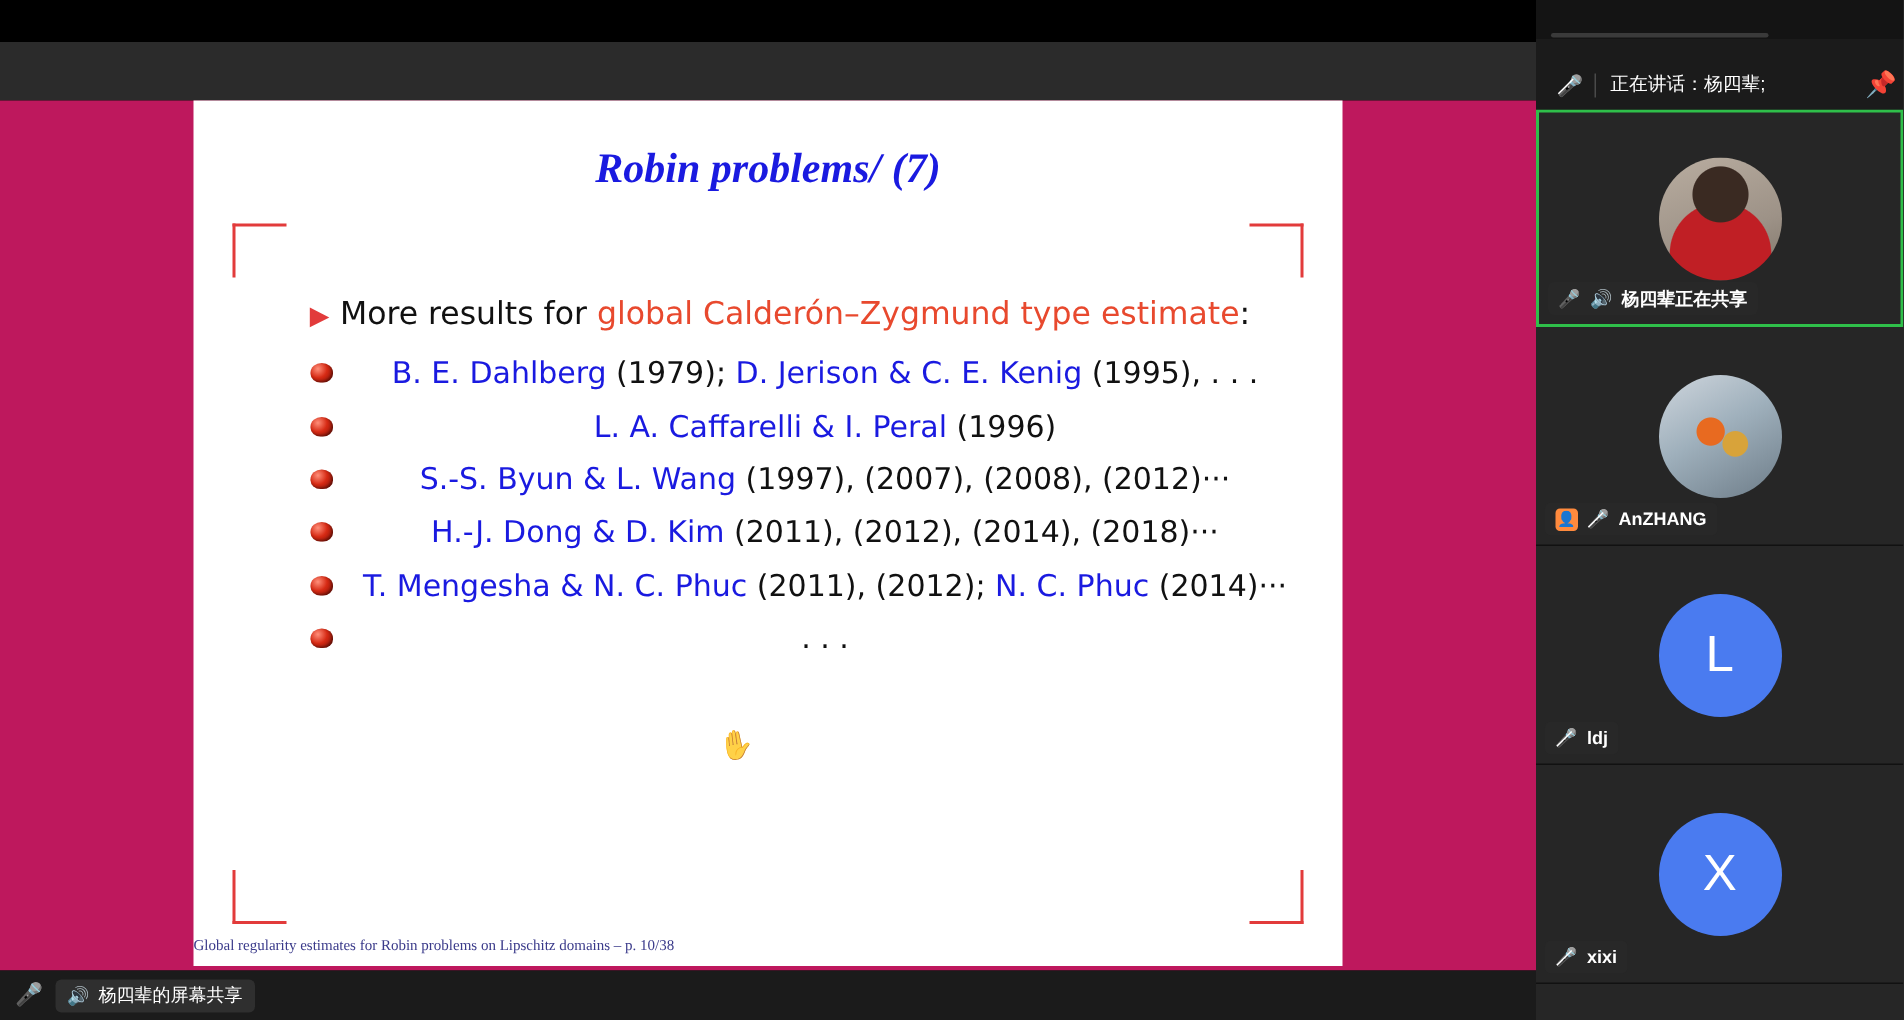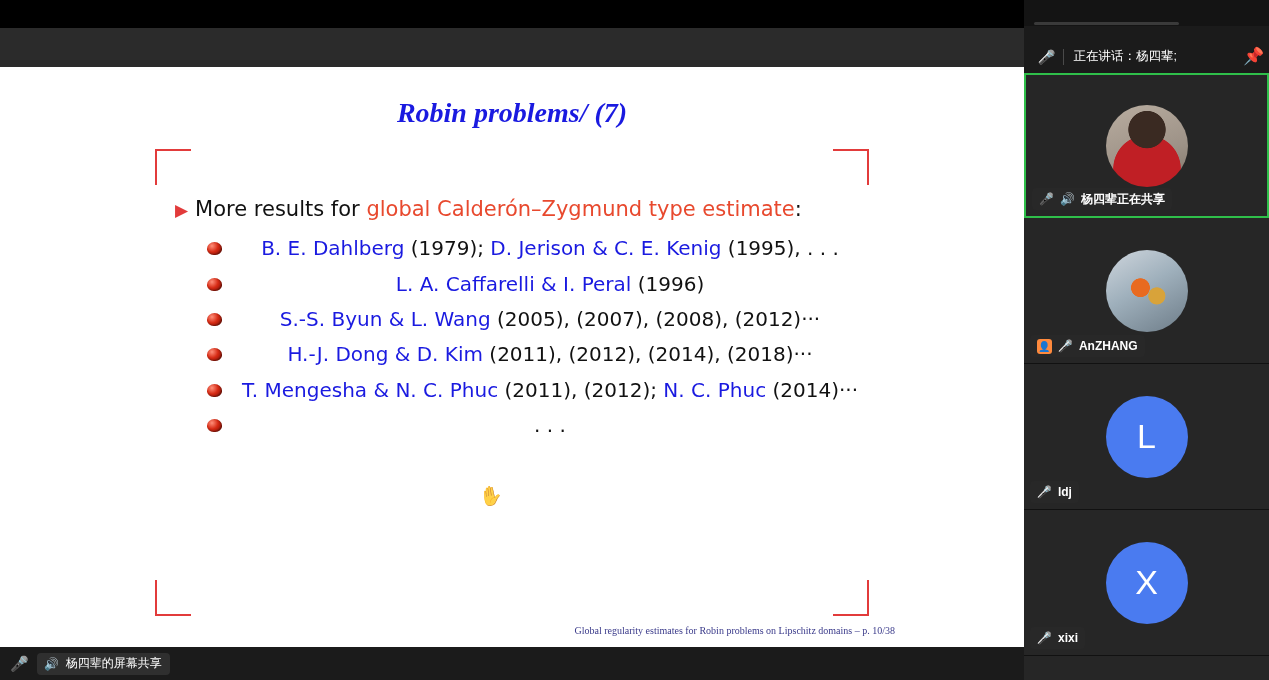--- a/index.html
+++ b/index.html
@@ -62,21 +62,21 @@
     height: 39px;
     background: #2b2b2b;
   }
 
   
   .share-area {
     position: absolute;
     left: 0; top: 67px;
     width: 1024px;
     height: 580px;
-    background: #ffffff;
+    background: #be185d;
   }
 
   
   .slide {
     position: absolute;
     left: 129px;
     top: 0px;
     width: 766px;
     height: 577px;
     background: #fff;
@@ -112,20 +112,21 @@
     top: 130px;
     right: 30px;
   }
   .lead-line {
     font-family: "DejaVu Sans", sans-serif;
     font-size: 21px;
     color: #111;
     margin-left: 16px;
     line-height: 1.2;
     white-space: nowrap;
+    text-align: center;
   }
   .lead-arrow {
     color: #e23b3b;
     font-size: 17px;
     margin-right: 7px;
   }
   .hl-red { color: #e8492e; }
   ul.items {
     list-style: none;
     margin: 14px 0 0 0;
@@ -149,21 +150,21 @@
     height: 13px;
     border-radius: 50% 50% 45% 45%;
     background: radial-gradient(circle at 33% 30%, #ff8f7a 0%, #d62a14 45%, #7d0f05 100%);
     box-shadow: inset -1px -1px 2px rgba(0,0,0,0.4);
   }
   .blue { color: #1a1ae0; }
   .footer-note {
     position: absolute;
     bottom: 8px;
     width: 100%;
-    text-align: right;
+    text-align: left;
     font-family: "Liberation Serif", serif;
     font-size: 10px;
     color: #3a3a8a;
   }
 
   
   .cursor-hand {
     position: absolute;
     left: 479px;
     top: 418px;
@@ -392,21 +393,21 @@
       <div class="corner bl"></div>
       <div class="corner br"></div>
 
       <div class="slide-body">
         <div class="lead-line">
           <span class="lead-arrow">▶</span><span>More results for </span><span class="hl-red">global Calderón–Zygmund type estimate</span><span>:</span>
         </div>
         <ul class="items" id="slide-items">
             <li><span class="bullet"></span><span class="blue">B. E. Dahlberg</span><span> (1979); </span><span class="blue">D. Jerison &amp; C. E. Kenig</span><span> (1995), . . .</span></li>
             <li><span class="bullet"></span><span class="blue">L. A. Caffarelli &amp; I. Peral</span><span> (1996)</span></li>
-            <li><span class="bullet"></span><span class="blue">S.-S. Byun &amp; L. Wang</span><span> (2005), (2007), (2008), (2012)···</span></li>
+            <li><span class="bullet"></span><span class="blue">S.-S. Byun &amp; L. Wang</span><span> (1997), (2007), (2008), (2012)···</span></li>
             <li><span class="bullet"></span><span class="blue">H.-J. Dong &amp; D. Kim</span><span> (2011), (2012), (2014), (2018)···</span></li>
             <li><span class="bullet"></span><span class="blue">T. Mengesha &amp; N. C. Phuc</span><span> (2011), (2012); </span><span class="blue">N. C. Phuc</span><span> (2014)···</span></li>
             <li><span class="bullet"></span><span>. . .</span></li>
           </ul>
       </div>
 
       <div class="footer-note">Global regularity estimates for Robin problems on Lipschitz domains – p. 10/38</div>
     </div>
 
     <div class="cursor-hand">✋</div>

